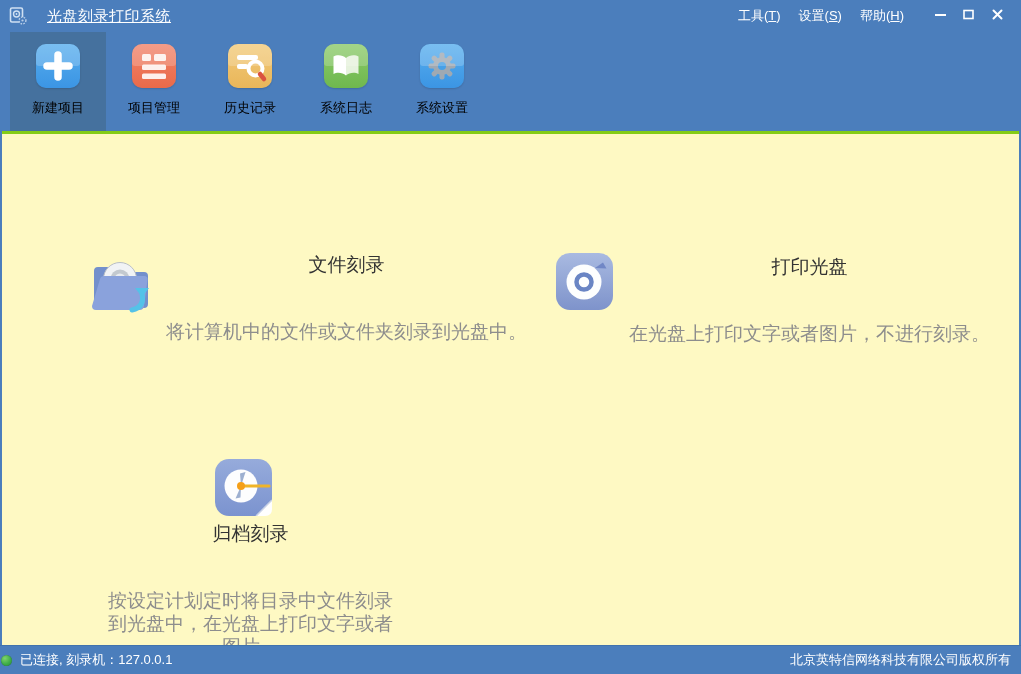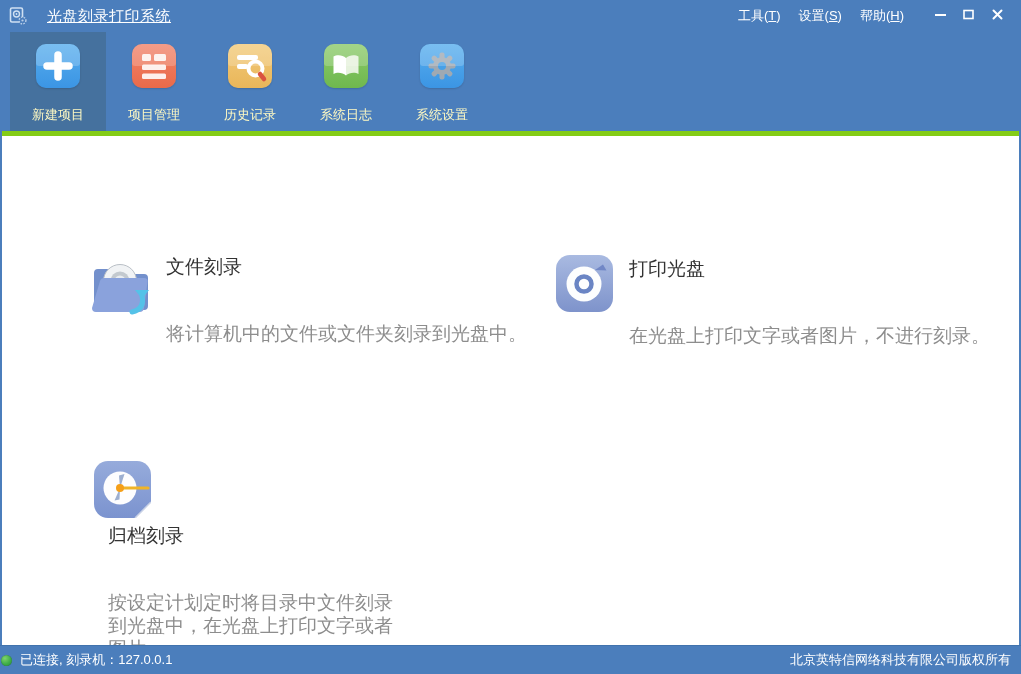--- a/index.html
+++ b/index.html
@@ -19,24 +19,24 @@
   
   .toolbar { height:99px; display:flex; padding-left:10px; }
   .tool-item { width:96px; display:flex; flex-direction:column; align-items:center; padding-top:12px; cursor:pointer; }
   .tool-item.selected { background:#45719e; }
   .ti-box { width:44px; height:44px; border-radius:10px; position:relative; display:flex; align-items:center; justify-content:center; box-shadow:0 1px 2px rgba(0,0,0,.15); }
   .ti-box::after { content:""; position:absolute; left:0; top:0; right:0; height:50%; border-radius:10px 10px 3px 3px; background:rgba(255,255,255,.20); pointer-events:none; }
   .ti-blue   { background:linear-gradient(180deg,#58aeee 0%,#3b95e4 100%); }
   .ti-orange { background:linear-gradient(180deg,#f0836a 0%,#e96a49 100%); }
   .ti-amber  { background:linear-gradient(180deg,#f2ca79 0%,#e9b65a 100%); }
   .ti-green  { background:linear-gradient(180deg,#8cca6a 0%,#6fb84e 100%); }
-  .ti-label { margin-top:18px; font-size:13px; color:#fef9c3; }
-
-  
-  .content { position:absolute; left:2px; right:2px; top:131px; bottom:29px; background:#ffffff; border-top:5px solid #84cc16; }
+  .ti-label { margin-top:11px; font-size:13px; color:#000000; }
+
+  
+  .content { position:absolute; left:2px; right:2px; top:131px; bottom:29px; background:#fef9c3; border-top:3px solid #84cc16;text-align:center; }
   .card { position:absolute; display:flex; cursor:pointer; }
   .card-icon { flex:0 0 auto; }
   .card-text { margin-left:14px; }
   .card-title { font-size:19px; color:#333; font-weight:400; margin-top:1px; }
   .card-desc { font-size:19px; color:#8d8d8d; line-height:23px; margin-top:42px; }
   .card-1 { left:88px; top:117px; }
   .card-2 { left:554px; top:119px; }
   .card-2 .card-text { margin-left:16px; }
   .card-3 { left:92px; top:325px;flex-direction:column; }
   .card-3 .card-desc { max-width:285px; }

